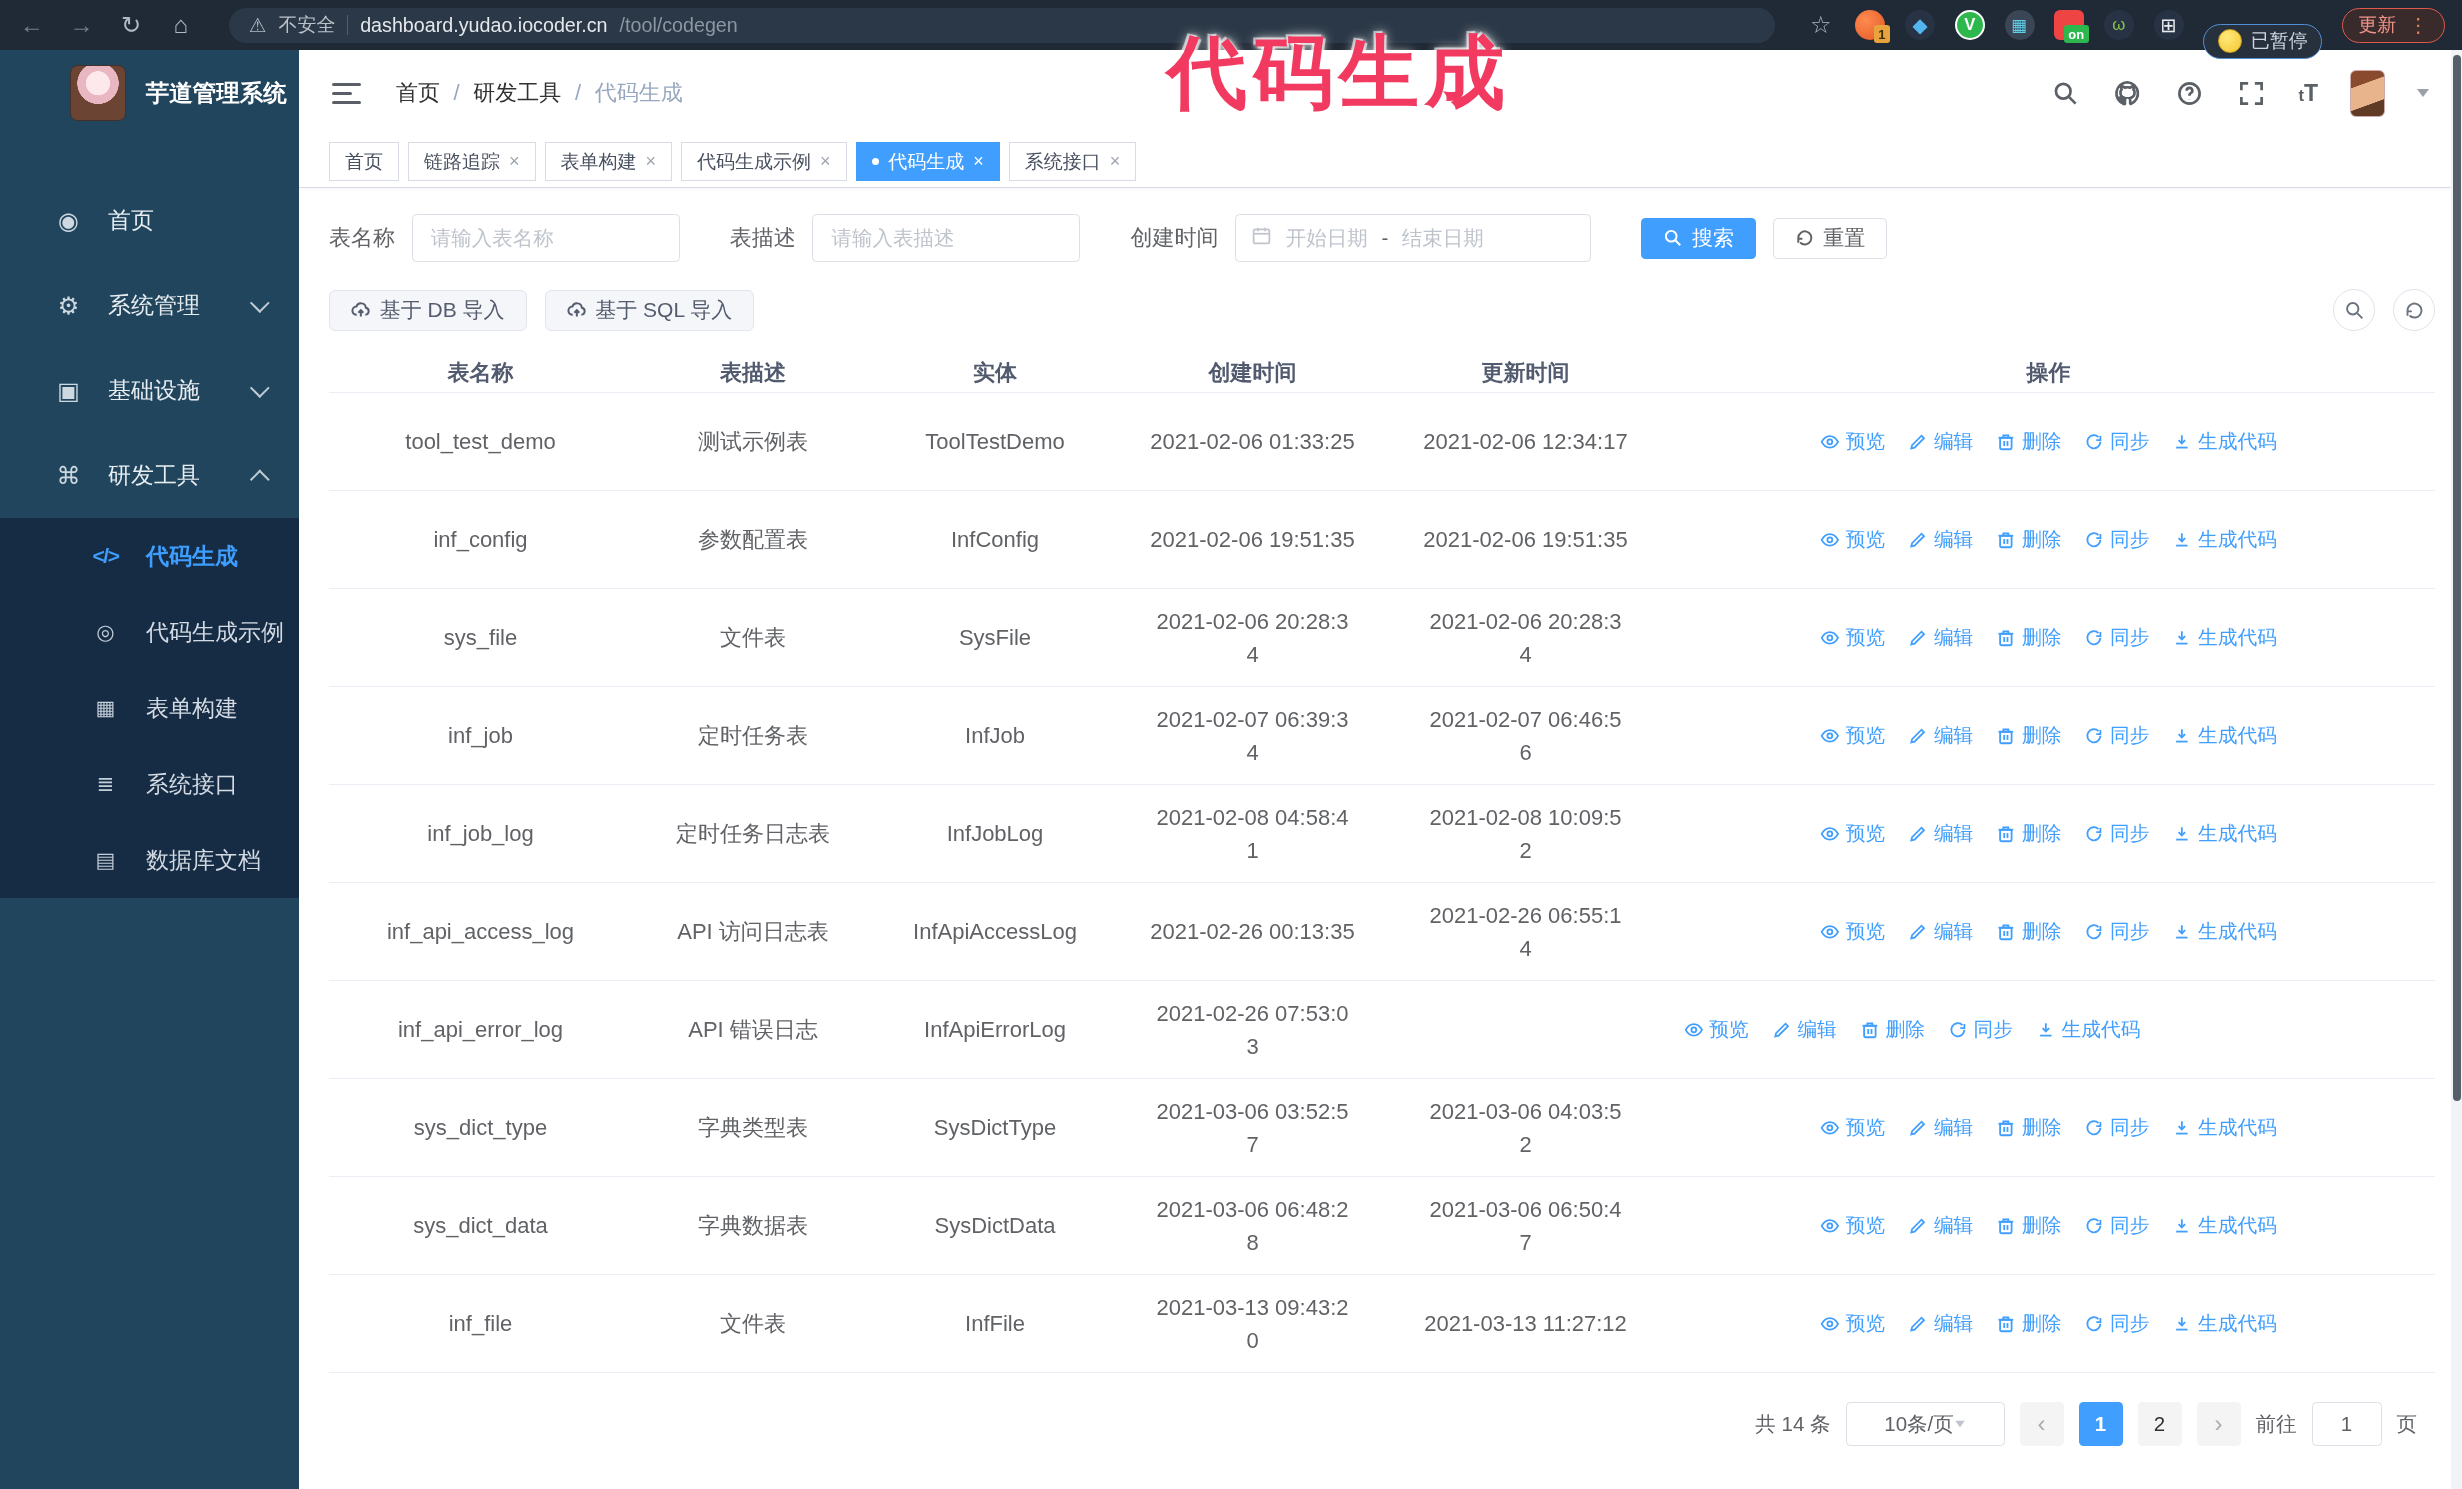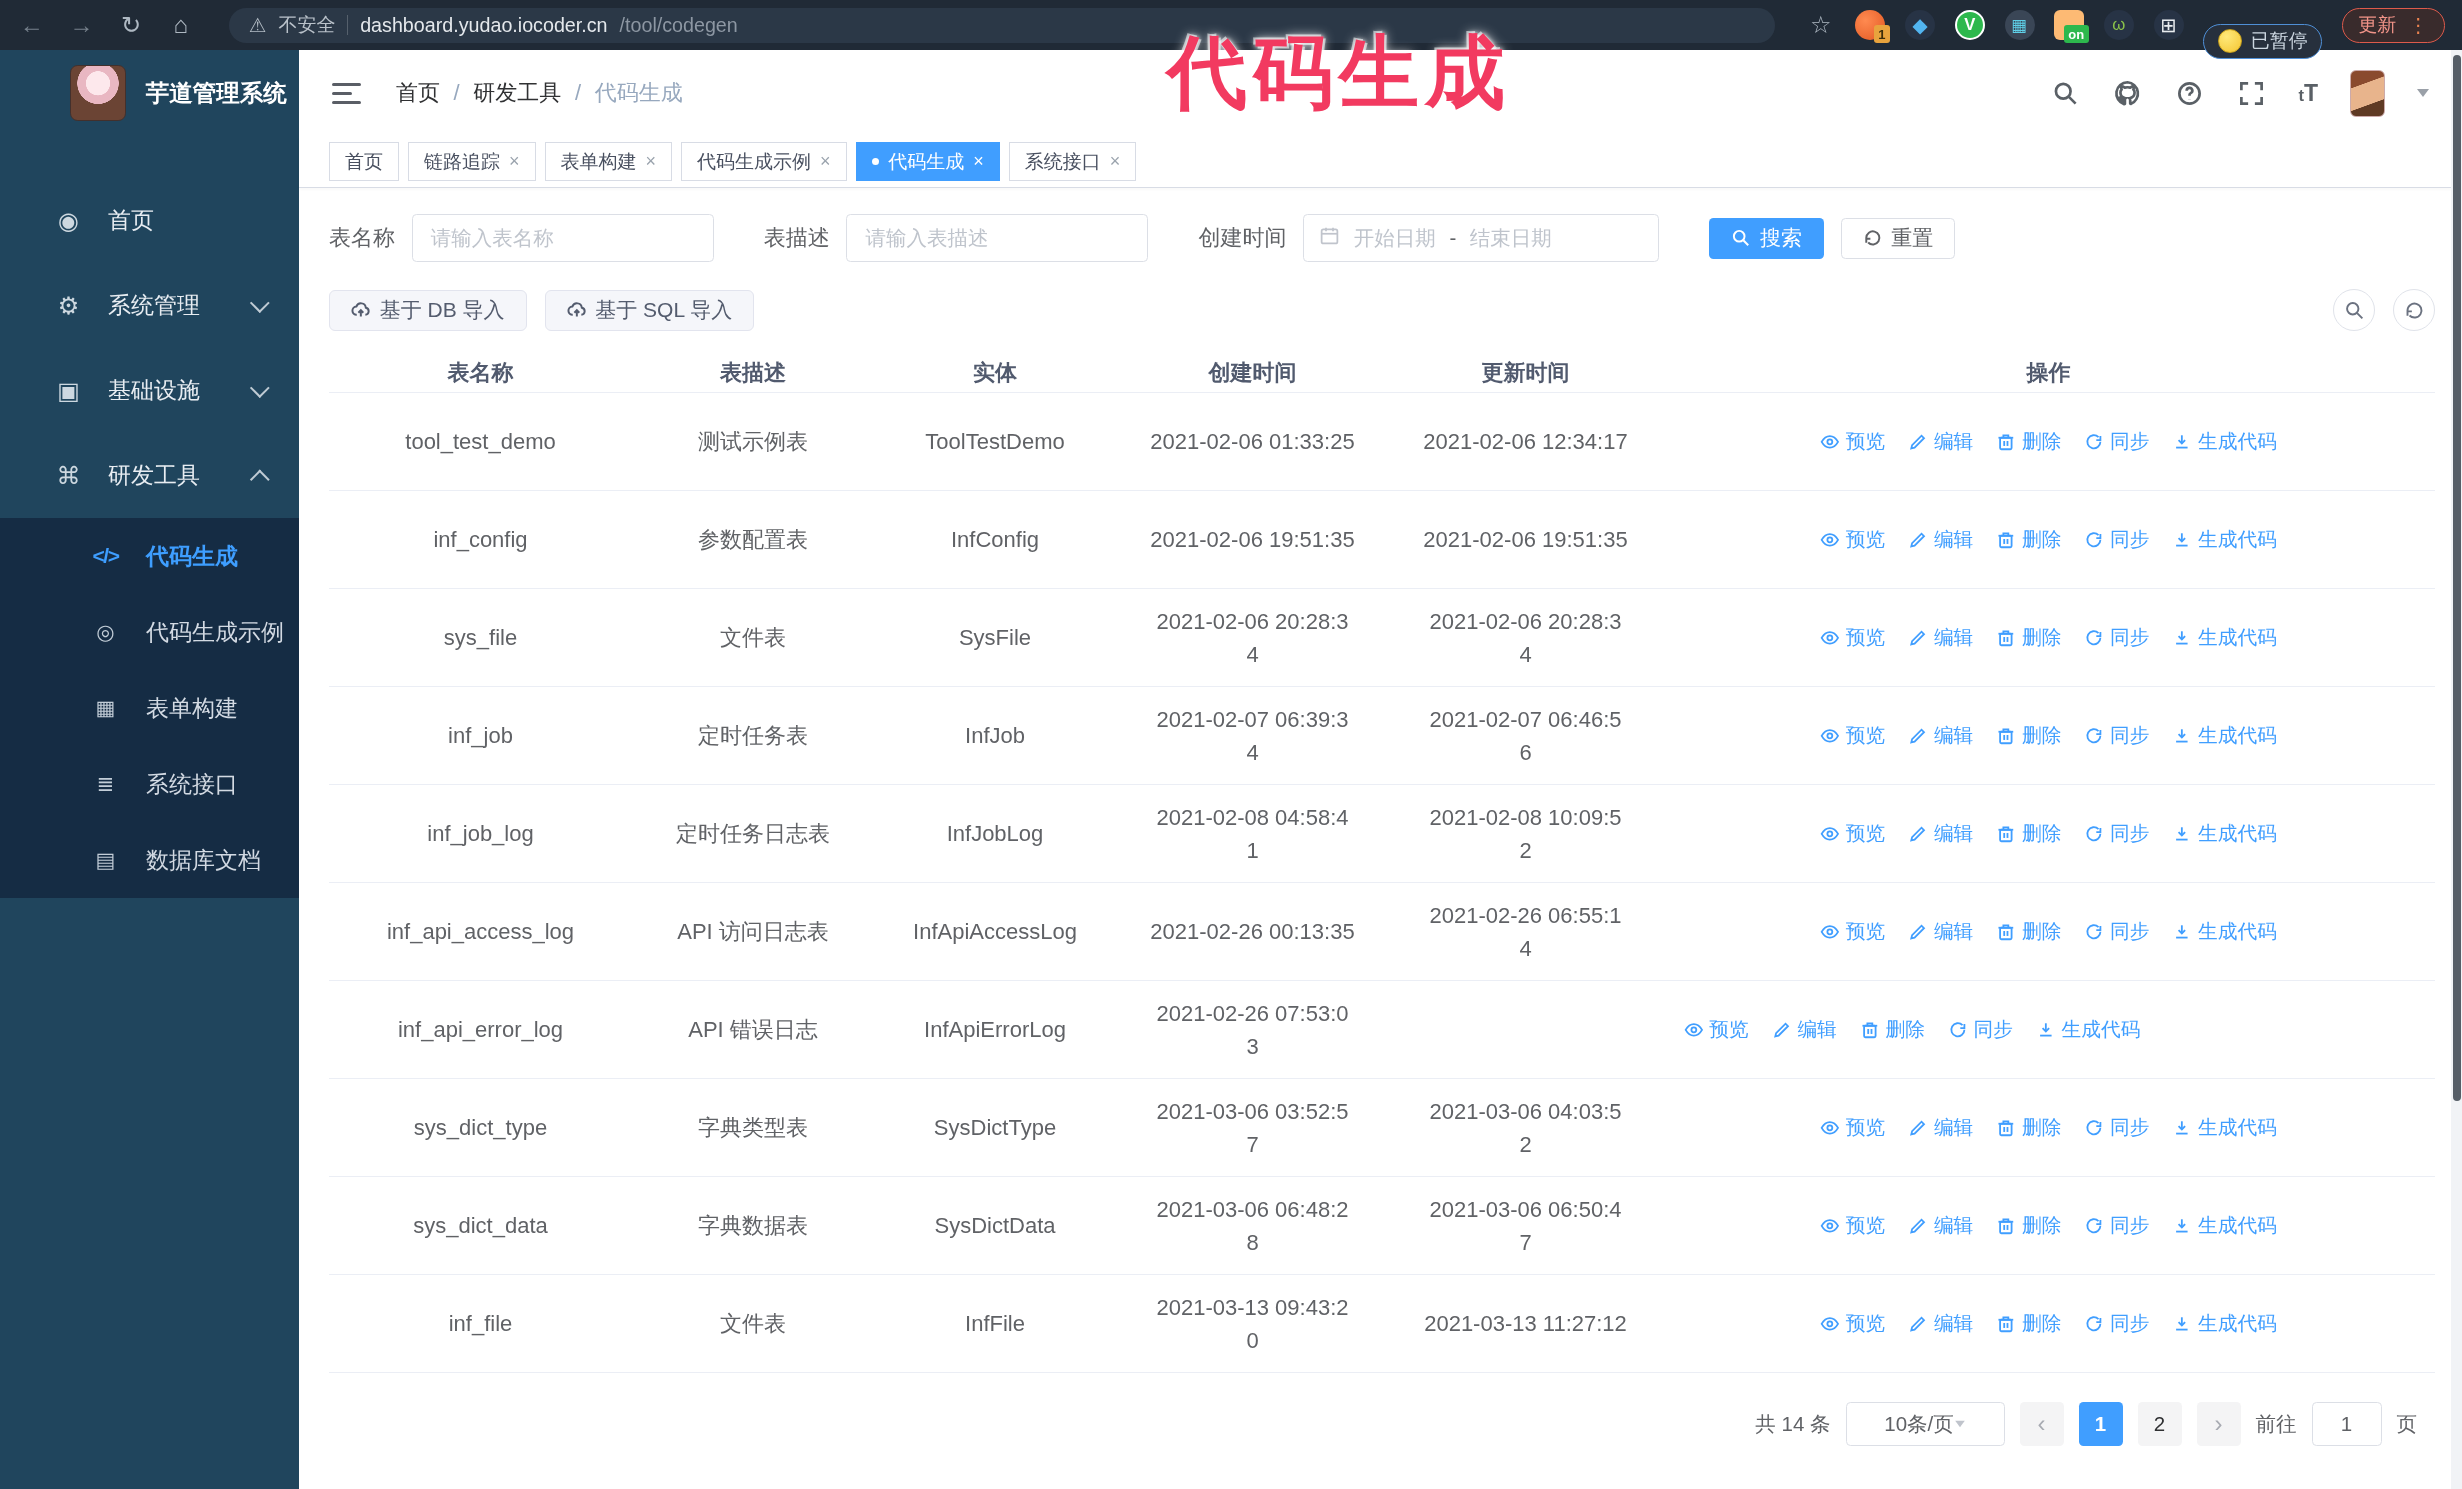--- a/index.html
+++ b/index.html
@@ -16,21 +16,21 @@
   .url-host { color:#e4e8ec; font-size:19.7px; }
   .url-path { color:#8d97a3; font-size:19.7px; }
   .star-ico { margin-left:auto; }
   .ext { width:30px; height:30px; flex:none; border-radius:50%; position:relative; display:flex; align-items:center; justify-content:center; font-size:16.7px; color:#fff; }
   .ext .badge { position:absolute; right:-4.5px; bottom:-3px; background:#e8a33d; color:#3b2c0a; font-size:13px; line-height:1; padding:2.3px 4.5px; border-radius:3px; font-weight:bold; }
   .ext .badge.green { background:#2db84d; color:#fff; }
   .ext-orange { background:radial-gradient(circle at 35% 35%, #ff8a50, #e25822); }
   .ext-gem { background:#273345; color:#52b5f0; font-size:19.7px; }
   .ext-green { background:#2db84d; color:#fff; font-weight:bold; border:2.3px solid #fff; }
   .ext-grid { background:#3a4656; color:#5fd0e8; }
-  .ext-dark { background:#fdba74; color:#9aa4ae; border-radius:6px; }
+  .ext-dark { background:#ef4444; color:#9aa4ae; border-radius:6px; }
   .ext-monkey { background:#273345; color:#8ac24a; }
   .ext-puzzle { background:#273345; color:#e8ecef; font-size:19.7px; }
   .paused-pill { height:35px; flex:none; border:1.5px solid #4f8fd6; border-radius:17.4px; background:#27303d; display:flex; align-items:center; gap:9px; padding:0 13.6px;margin-top:32px; }
   .emoji-face { width:24px; height:24px; border-radius:50%; background:radial-gradient(circle at 35% 30%, #ffe97a, #f4c531); border:0.8px solid #caa21c; }
   .paused-label { color:#ccd6e0; font-size:19px; }
   .update-btn { height:35px; flex:none; border:1.5px solid #dd5a4b; border-radius:17.4px; background:#392b2c; display:flex; align-items:center; gap:12px; padding:0 15px; }
   .update-label { color:#ef9287; font-size:19px; }
   .update-dots { color:#e8824f; font-size:19.7px; letter-spacing:1.5px; }
 
   
@@ -74,21 +74,21 @@
   .tab { height:39px; display:inline-flex; align-items:center; gap:9px; padding:0 15px; border:0.8px solid #d8dce5; background:#fff; color:#495060; font-size:19px; cursor:pointer; }
   .tab .close { font-size:18px; color:#9aa3ad; }
   .tab.active { background:#409eff; border-color:#409eff; color:#fff; }
   .tab.active .close { color:#fff; }
   .tab .dot { width:7.6px; height:7.6px; border-radius:50%; background:#fff; }
 
   
   .content { flex:1; padding:26px 27px 0 30px; display:flex; flex-direction:column; }
   .search-row { display:flex; align-items:center; gap:16.7px; margin-bottom:27px; }
   .f-label { font-size:22px; color:#606266; flex:none; }
-  .f-input { width:302px; height:48px; border:0.8px solid #dcdfe6; border-radius:4.5px; display:flex; align-items:center; padding:0 18px; color:#bfc4cc; font-size:20.5px; background:#fff; }
+  .f-input { width:268px; height:48px; border:0.8px solid #dcdfe6; border-radius:4.5px; display:flex; align-items:center; padding:0 18px; color:#bfc4cc; font-size:20.5px; background:#fff; }
   .gap { width:16.7px; flex:none; }
   .date-box { width:356px; height:48px; border:0.8px solid #dcdfe6; border-radius:4.5px; display:flex; align-items:center; padding:0 15px; gap:13.6px; font-size:20.5px; color:#bfc4cc; background:#fff; }
   .date-box .sep { color:#606266; }
   .cal-ico svg { width:21px; height:21px; stroke:#c0c4cc; fill:none; stroke-width:2; }
   .btn { height:41px; border-radius:4.5px; display:inline-flex; align-items:center; gap:9px; padding:0 21px; font-size:21px; cursor:pointer; border:0.8px solid transparent; }
   .btn svg { width:19.7px; height:19.7px; fill:none; stroke-width:2.4; }
   .btn-primary { background:#409eff; color:#fff; }
   .btn-primary svg { stroke:#fff; }
   .btn-plain { background:#fff; border-color:#dcdfe6; color:#606266; }
   .btn-plain svg { stroke:#606266; }

